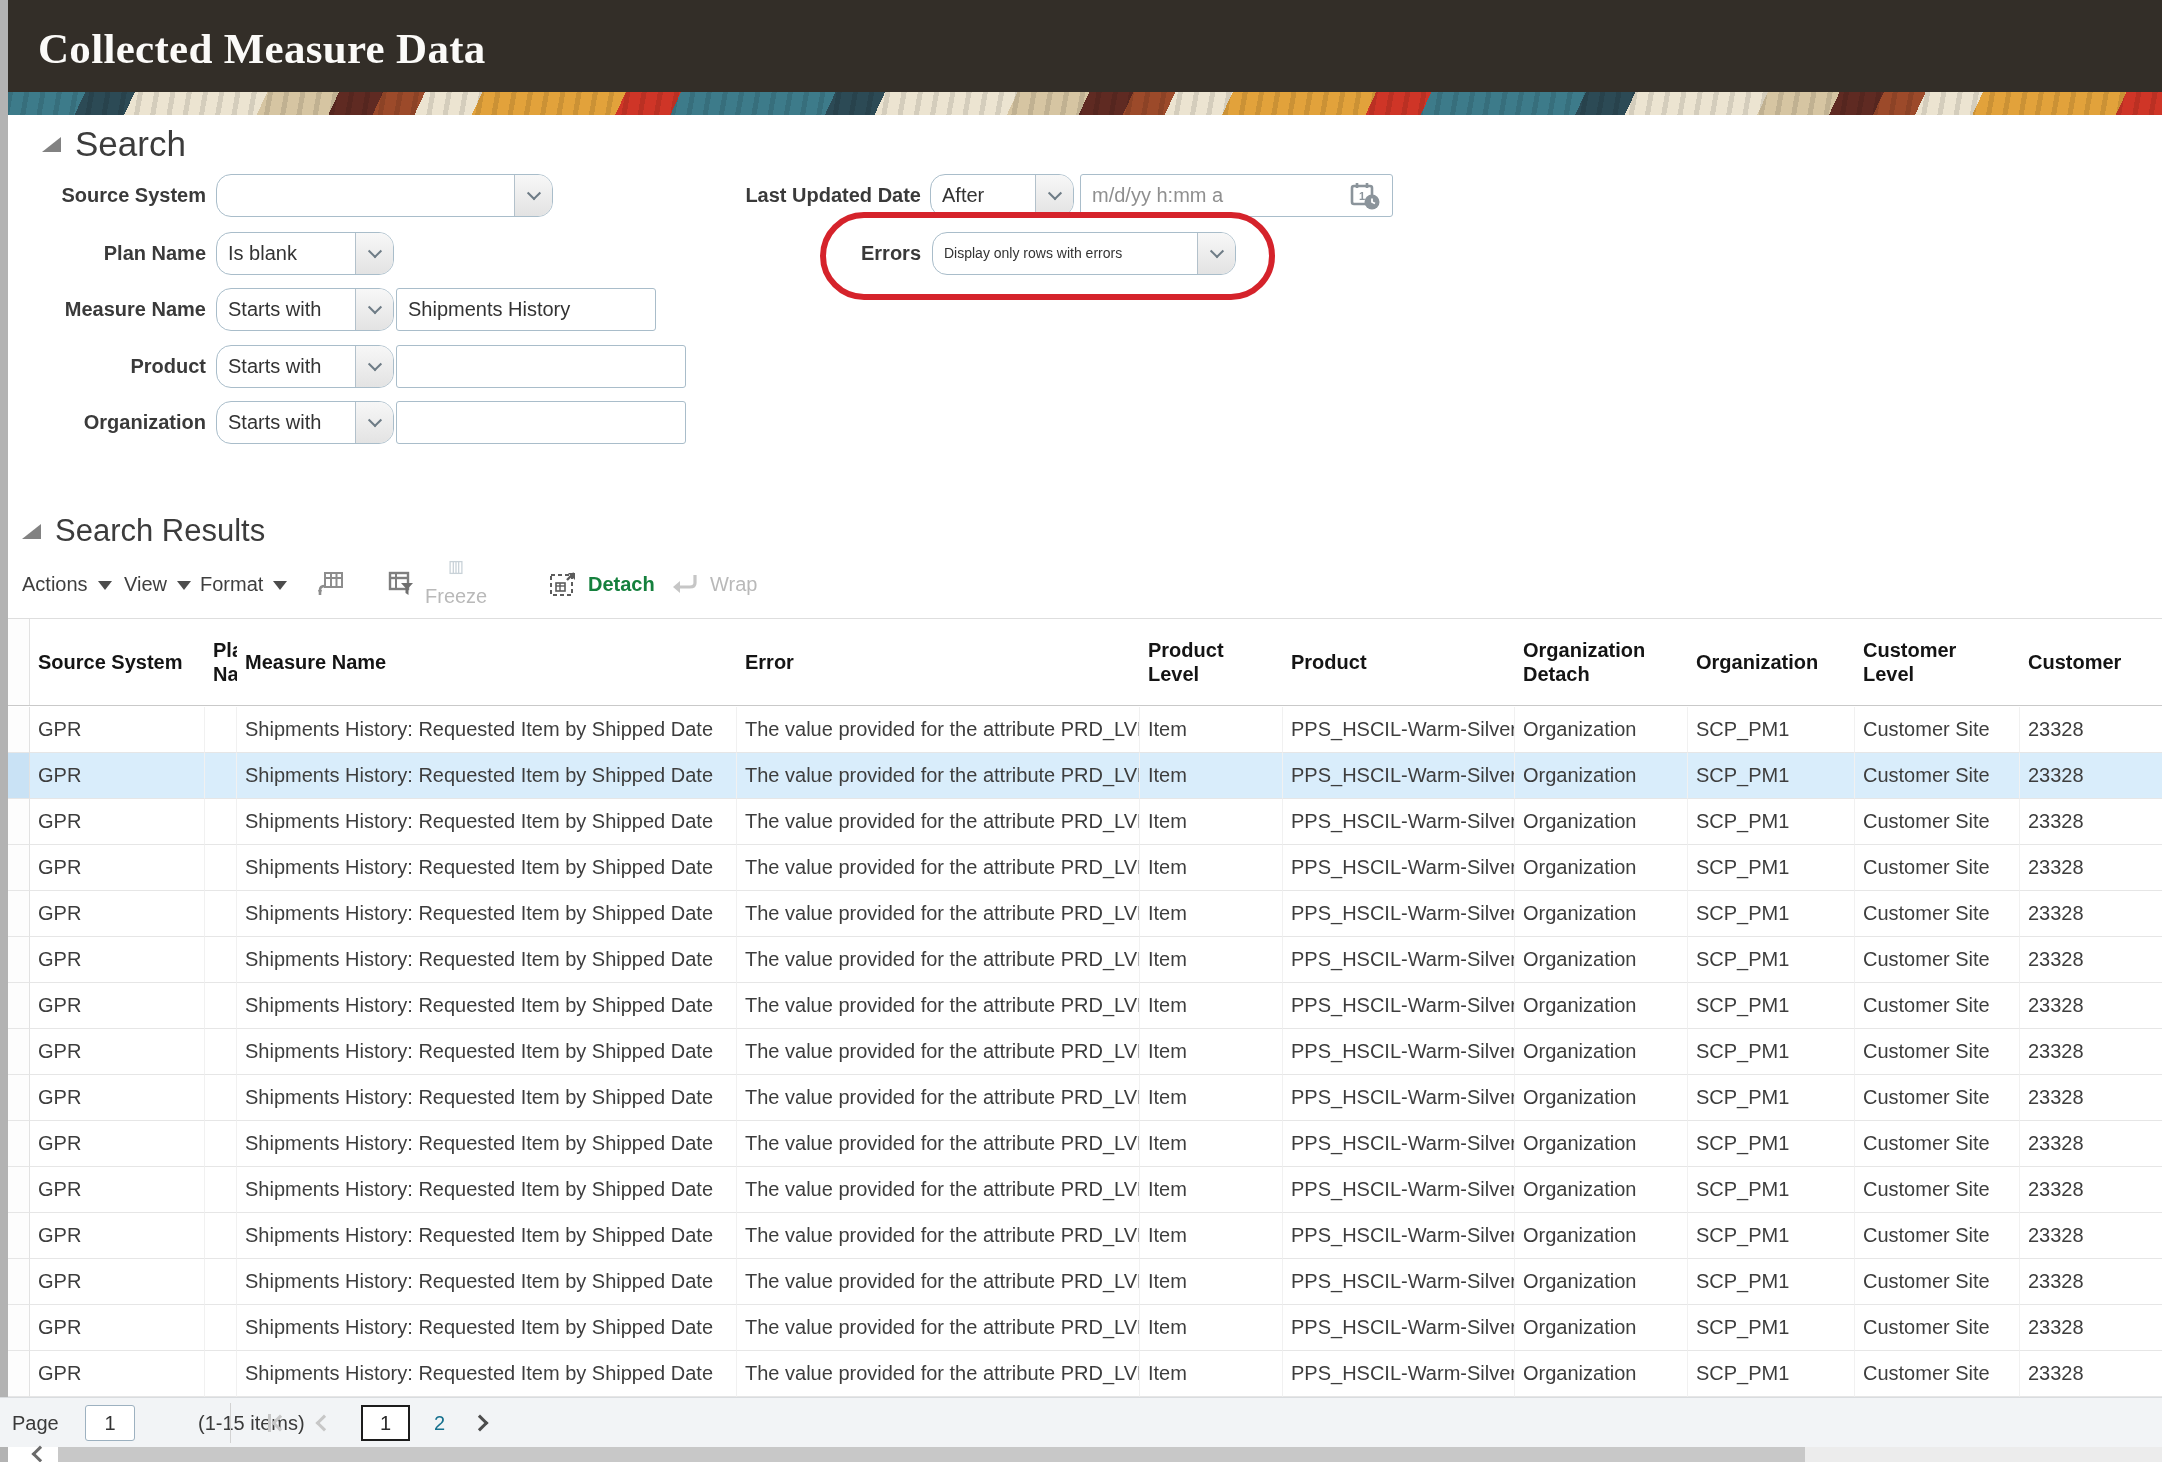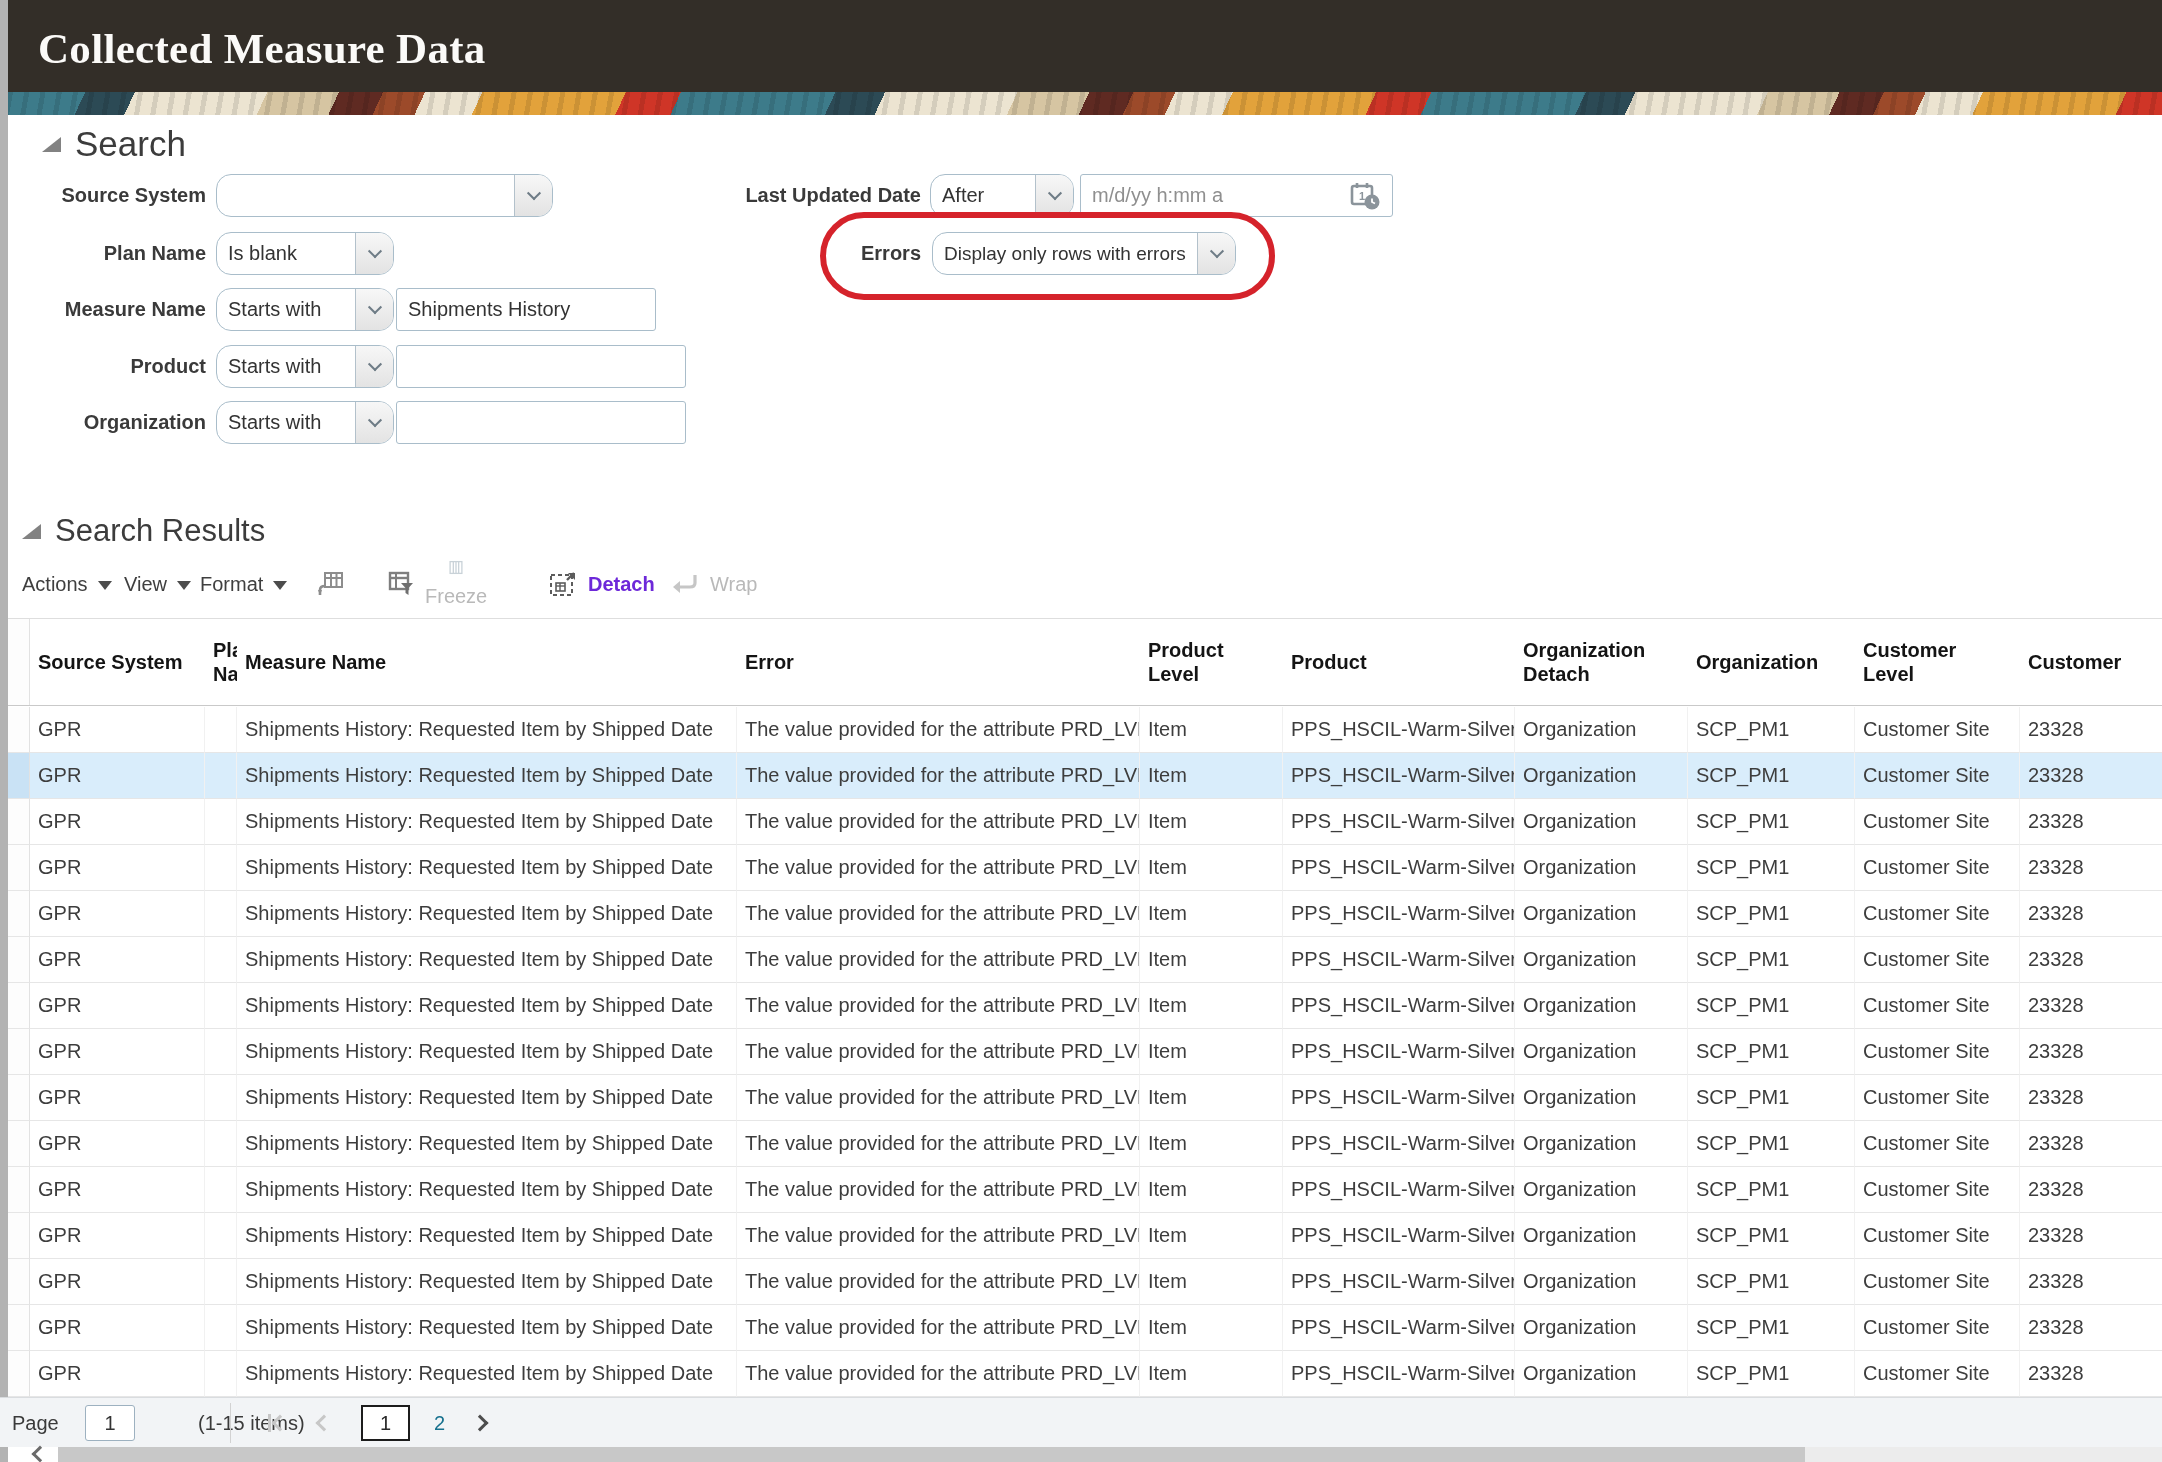--- a/index.html
+++ b/index.html
@@ -51,21 +51,21 @@
   .red-circle { position:absolute; left:820px; top:212px; width:455px; height:88px;
                 border:6px solid #d5232b; border-radius:48px; pointer-events:none; z-index:5; }
 
   
   .toolbar { position:absolute; left:0; top:560px; width:2162px; height:48px; }
   .tb-item { position:absolute; top:0; height:48px; display:flex; align-items:center; gap:10px;
              font-size:20px; color:#3f3f3f; }
   .caret { width:0; height:0; border-left:7px solid transparent; border-right:7px solid transparent;
            border-top:9px solid #4c4c4c; margin-top:2px; }
   .tb-dis { color:#b9b9b9; }
-  .tb-bold { font-weight:bold; color:#6d28d9; }
+  .tb-bold { font-weight:bold; color:#15803d; }
 
   
   .tgrid { display:grid;
            grid-template-columns:22px 175px 32px 500px 403px 143px 232px 173px 167px 165px 142px; }
   .thead { position:absolute; left:8px; top:618px; width:2154px; height:88px;
            border-top:1px solid #dedede; border-bottom:1px solid #c9c9c9; }
   .thcell { display:flex; align-items:center; padding:0 8px; font-weight:bold; font-size:20px;
             color:#141414; line-height:24px; overflow:hidden; }
   .tbody { position:absolute; left:8px; top:707px; width:2154px; }
   .trow { height:46px; }
@@ -154,21 +154,21 @@
   <div class="frow" style="top:232px;">
     <span class="flabel" style="left:32px; width:174px;">Plan Name</span>
     <span class="combo" style="left:216px; width:178px;">
       <span class="txt">Is blank</span>
       <span class="btn">
           <span class="chev"></span>
         </span>
     </span>
     <span class="flabel" style="left:720px; width:201px;">Errors</span>
     <span class="combo" style="left:932px; width:304px;">
-      <span class="txt" style="font-size:19px;">Display only rows with errors</span>
+      <span class="txt" style="font-size:14px;">Display only rows with errors</span>
       <span class="btn">
           <span class="chev"></span>
         </span>
     </span>
   </div>
   <div class="red-circle"></div>
 
   <div class="frow" style="top:288px;">
     <span class="flabel" style="left:32px; width:174px;">Measure Name</span>
     <span class="combo" style="left:216px; width:178px;">

